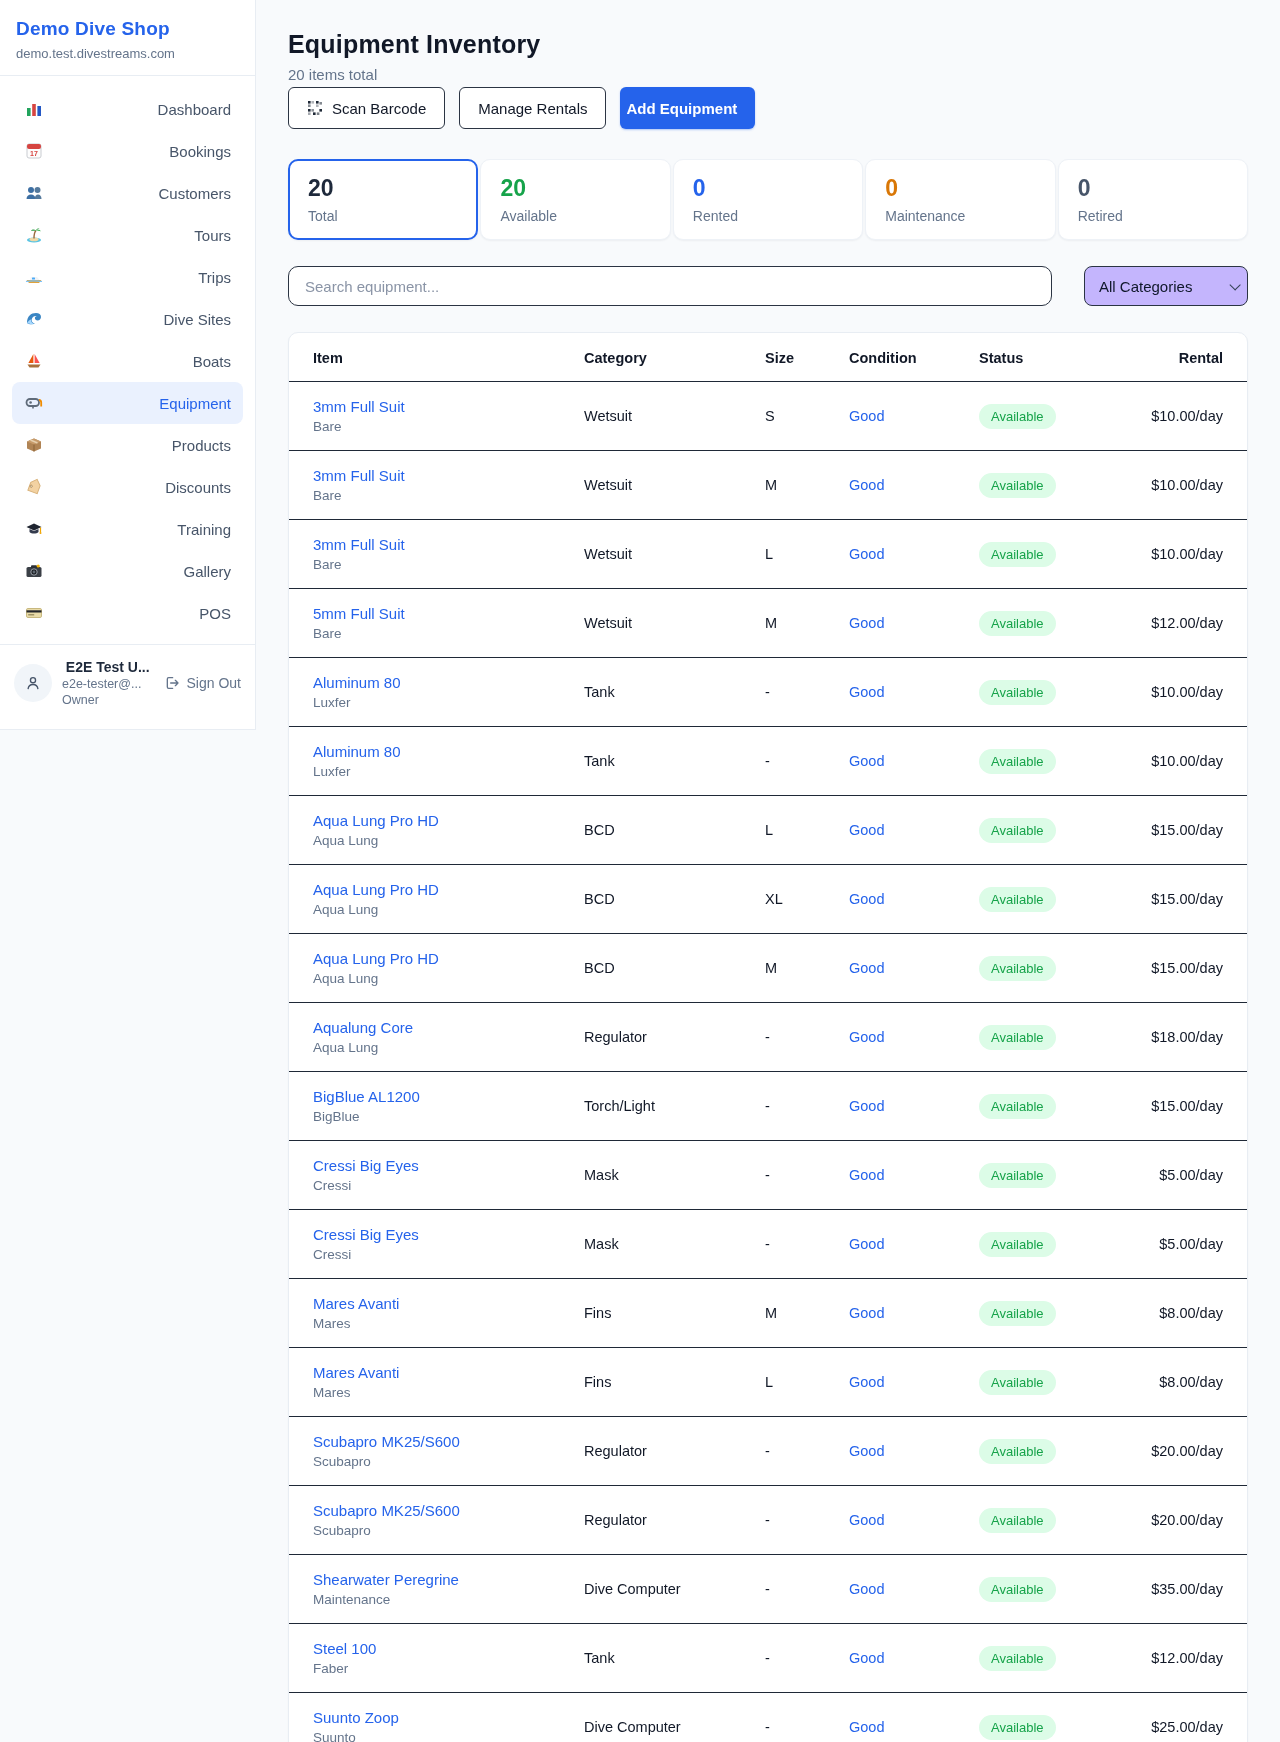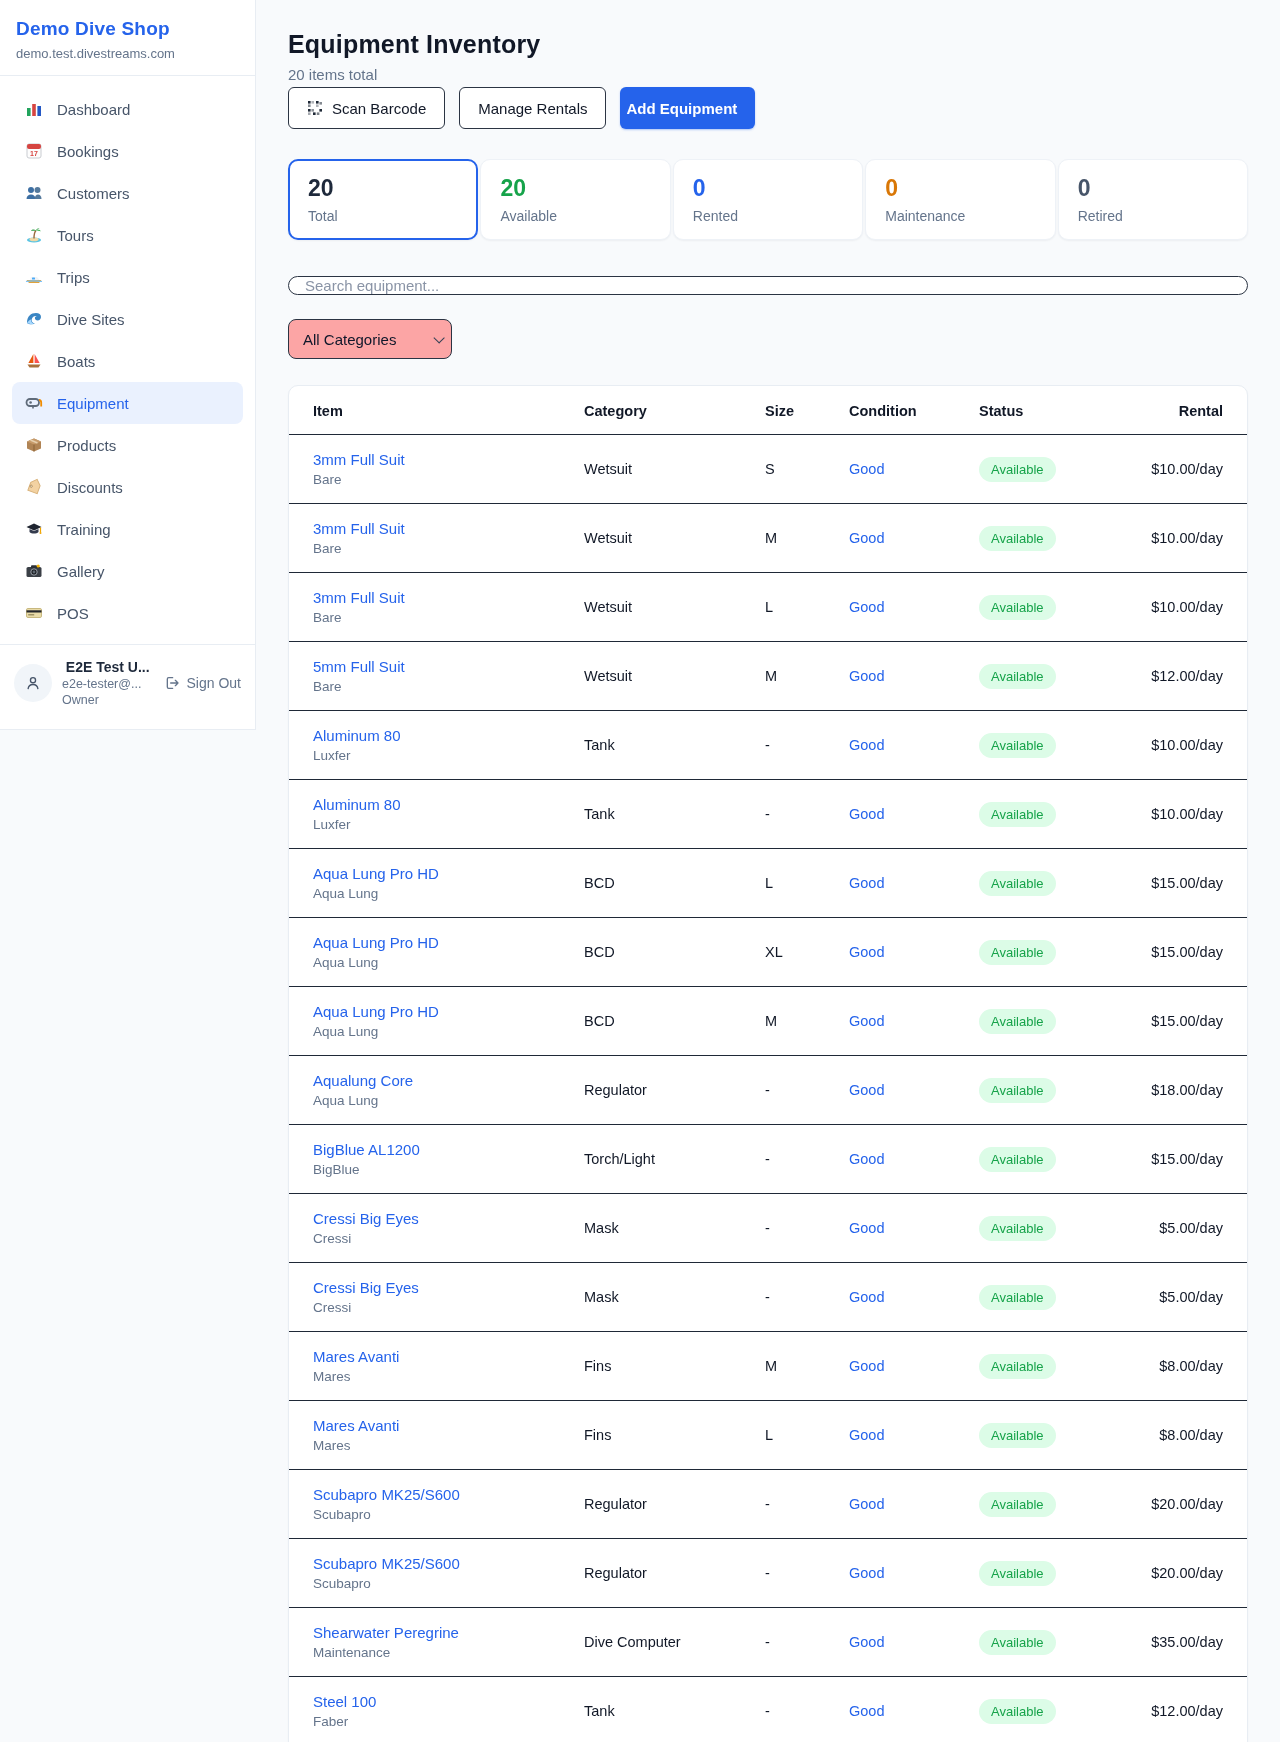--- a/index.html
+++ b/index.html
@@ -6,21 +6,21 @@
   html,body { background:#f8fafc; font-family:"Liberation Sans","DejaVu Sans",sans-serif; color:#0f172a; }
   body { width:1280px; min-height:1742px; position:relative; }
 
   
   .sidebar { position:absolute; left:0; top:0; width:256px; background:#fff; border-right:1px solid #e8edf3; border-bottom:1px solid #e8edf3; padding-bottom:4px; }
   .brand { padding:18px 16px 14px 16px; }
   .brand-name { font-size:19px; font-weight:bold; color:#2563eb; letter-spacing:.2px; }
   .brand-domain { font-size:13px; color:#64748b; margin-top:6px; }
   .divider { border-top:1px solid #e8edf3; }
   .nav { padding:12px 12px 10px 12px; }
-  .nav-item { display:flex; align-items:center; gap:13px; height:42px; padding:0 12px; border-radius:8px; font-size:15px; color:#475569; cursor:pointer; }
+  .nav-item { display:flex; align-items:center; gap:13px; height:42px; padding:0 12px; border-radius:8px; font-size:15px; color:#475569; cursor:pointer;justify-content:space-between; }
   .nav-item.active { background:#eaf1fe; color:#2563eb; font-weight:500; }
   .nav-icon { width:20px; height:20px; display:inline-flex; align-items:center; justify-content:center; flex:0 0 20px; }
   .nav-icon svg { width:18px; height:18px; }
   .user-box { display:flex; align-items:center; gap:10px; padding:14px 14px 18px 14px; }
   .avatar { width:38px; height:38px; border-radius:50%; background:#f1f5f9; display:flex; align-items:center; justify-content:center; flex:0 0 38px; }
   .user-meta { flex:1; min-width:0; }
   .user-name { font-size:14px; font-weight:bold; color:#1e293b; white-space:nowrap;text-align:center; }
   .user-email,.user-role { font-size:12.5px; color:#64748b; margin-top:2px; white-space:nowrap; }
   .signout { display:flex; align-items:center; gap:7px; font-size:14px; color:#64748b; cursor:pointer; white-space:nowrap; }
 
@@ -34,25 +34,25 @@
   .btn-primary { background:#2563eb; border:none; color:#fff; font-weight:600; box-shadow:0 1px 2px rgba(37,99,235,.35);padding-left:6px; }
 
   
   .stats { display:flex; gap:2px; margin-top:30px;justify-content:space-between; }
   .stat-card { flex:1; background:#fff; border:1px solid #eef2f7; border-radius:10px; padding:15px 19px; box-shadow:0 1px 2px rgba(15,23,42,.05); cursor:pointer; }
   .stat-card.selected { border:2px solid #2563eb; padding:14px 18px; }
   .stat-value { font-size:23px; font-weight:bold; }
   .stat-label { font-size:14px; color:#64748b; margin-top:6px; }
 
   
-  .filters { display:flex; gap:24px; margin-top:36px;flex-direction:column; }
+  .filters { display:flex; gap:32px; margin-top:26px; }
   .search-input { flex:1; height:40px; border:1px solid #2b3443; border-radius:10px; padding:0 16px; font-size:15px; background:#fff; color:#0f172a; font-family:inherit; outline:none; }
   .search-input::placeholder { color:#8a94a6; }
   .select-wrap { position:relative; width:164px; }
-  .select-wrap select { width:100%; height:40px; border:1px solid #2b3443; border-radius:8px; background:#fca5a5; font-size:15px; color:#0f172a; padding:0 28px 0 14px; appearance:none; -webkit-appearance:none; font-family:inherit; cursor:pointer; }
+  .select-wrap select { width:100%; height:40px; border:1px solid #2b3443; border-radius:8px; background:#c4b5fd; font-size:15px; color:#0f172a; padding:0 28px 0 14px; appearance:none; -webkit-appearance:none; font-family:inherit; cursor:pointer; }
   .select-chevron { position:absolute; right:11px; top:17px; width:8px; height:8px; border-right:1.8px solid #334155; border-bottom:1.8px solid #334155; transform:rotate(45deg) translateY(-3px); pointer-events:none; }
 
   
   .table-card { margin-top:26px; background:#fff; border:1px solid #e8edf3; border-radius:10px; overflow:hidden; box-shadow:0 1px 2px rgba(15,23,42,.04); }
   table { width:100%; border-collapse:collapse; }
   thead th { font-size:14.5px; font-weight:bold; color:#111827; text-align:left; padding:17px 0 15px 0; border-bottom:1.5px solid #1f2937; }
   th.col-item { padding-left:24px; }
   th.col-rental, td.cell-rental { text-align:right; padding-right:24px; }
   tbody td { border-bottom:1px solid #1f2937; padding:13px 0; vertical-align:middle; height:69px; }
   tbody tr:last-child td { border-bottom:none; }

